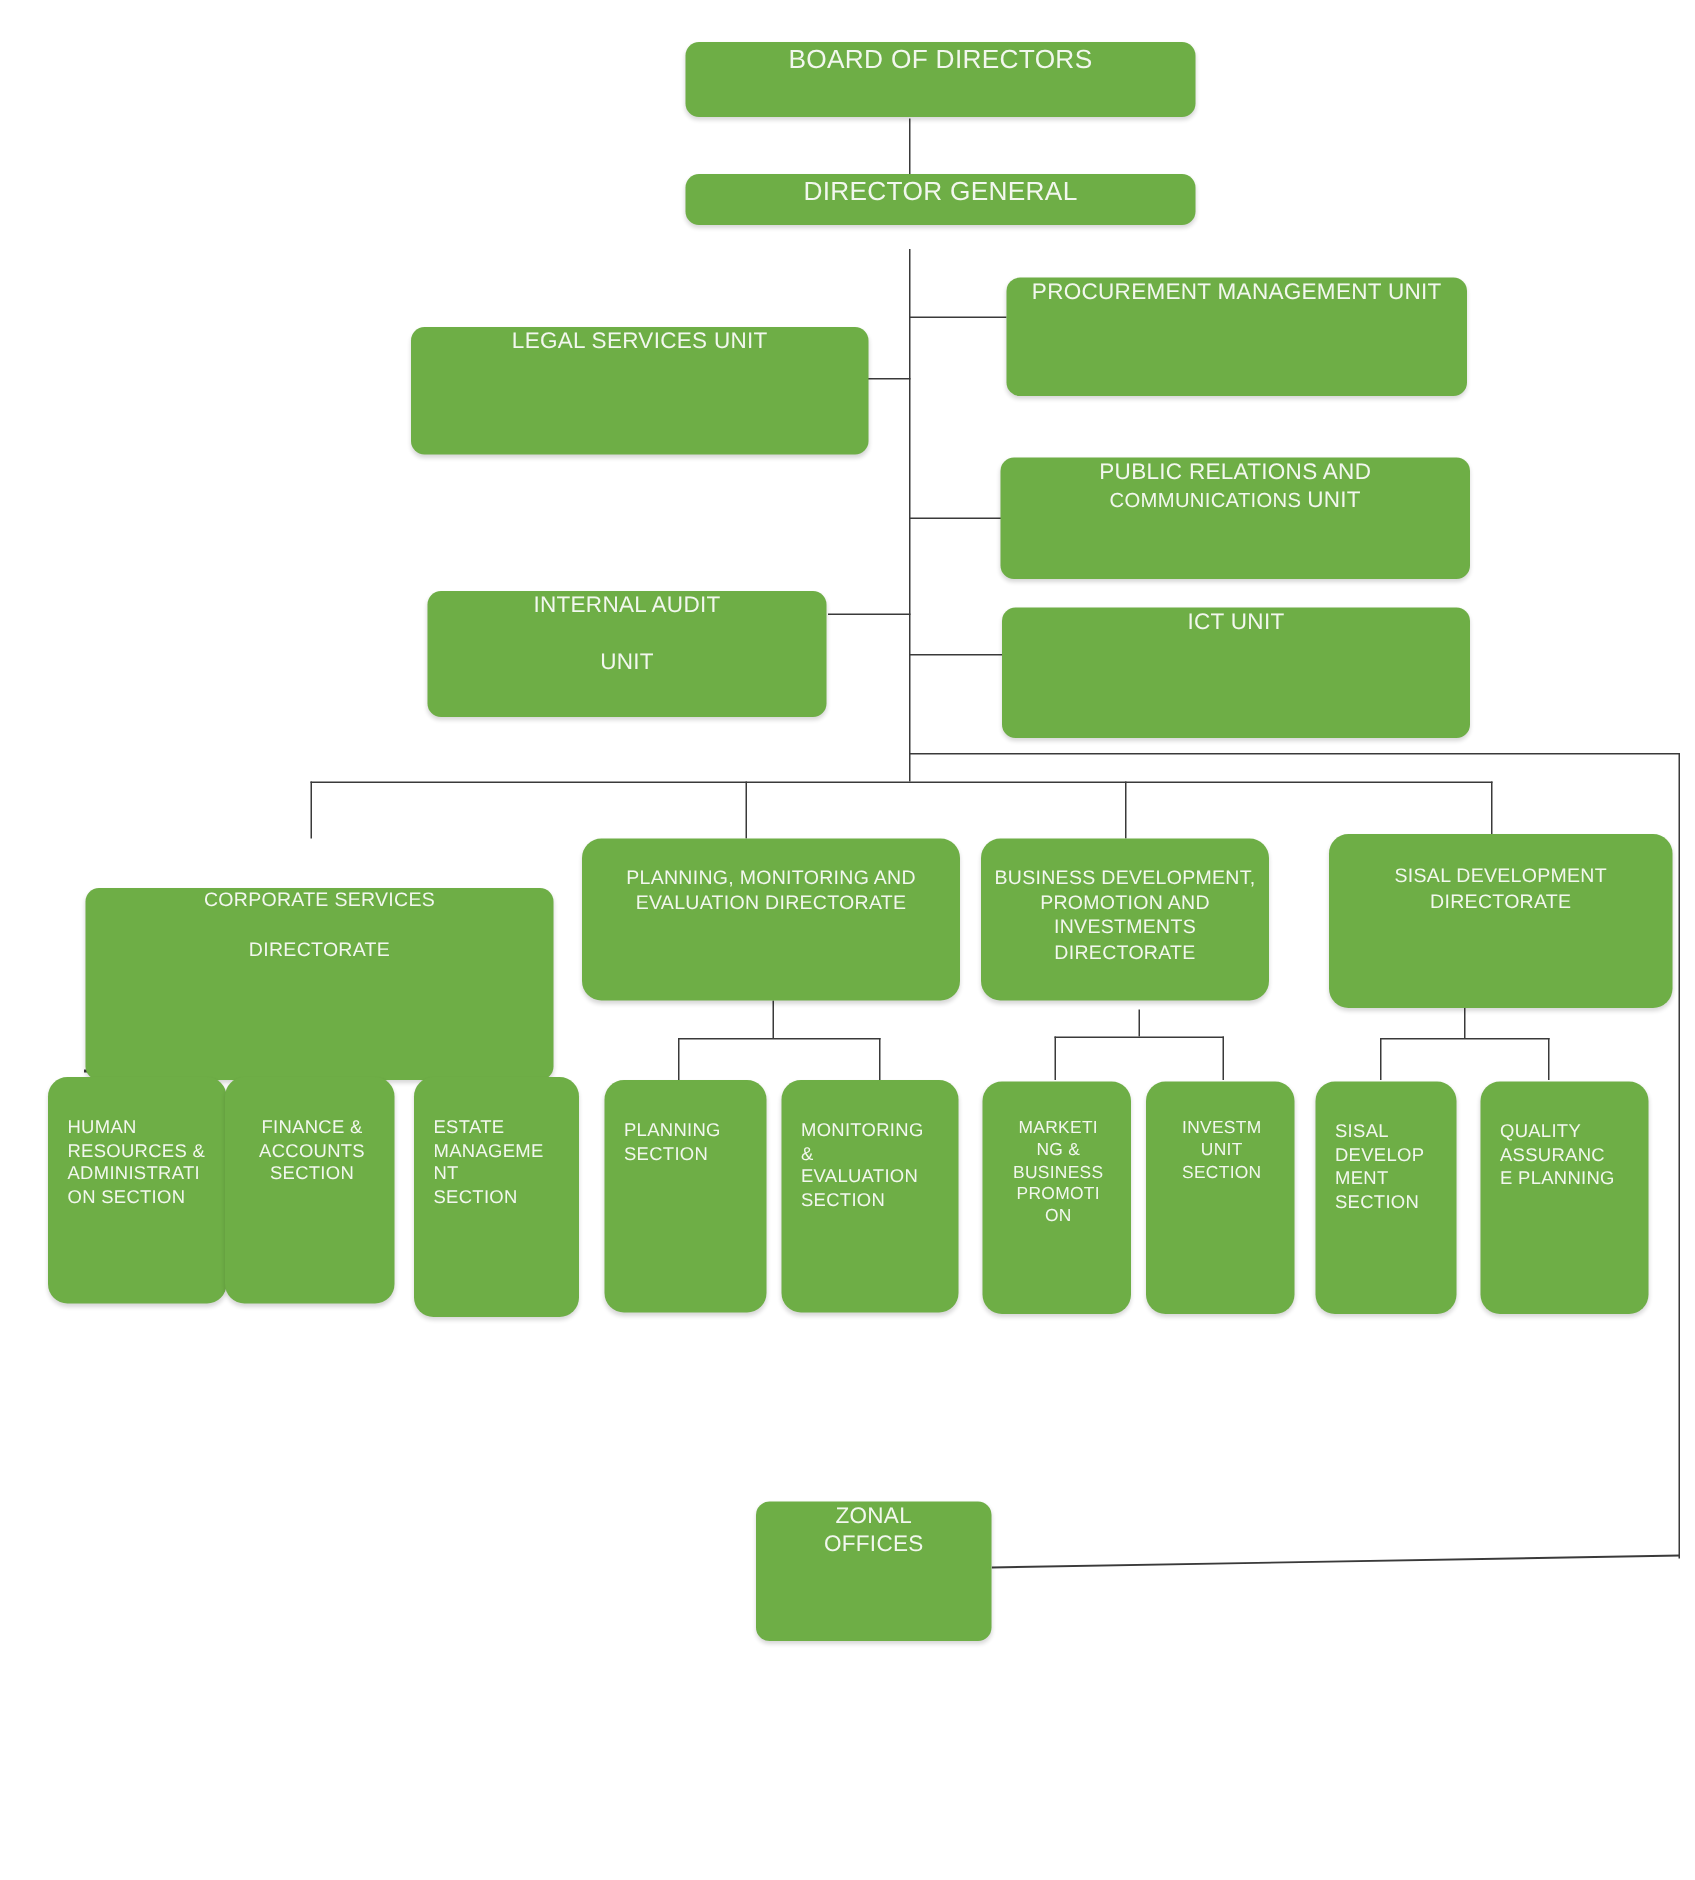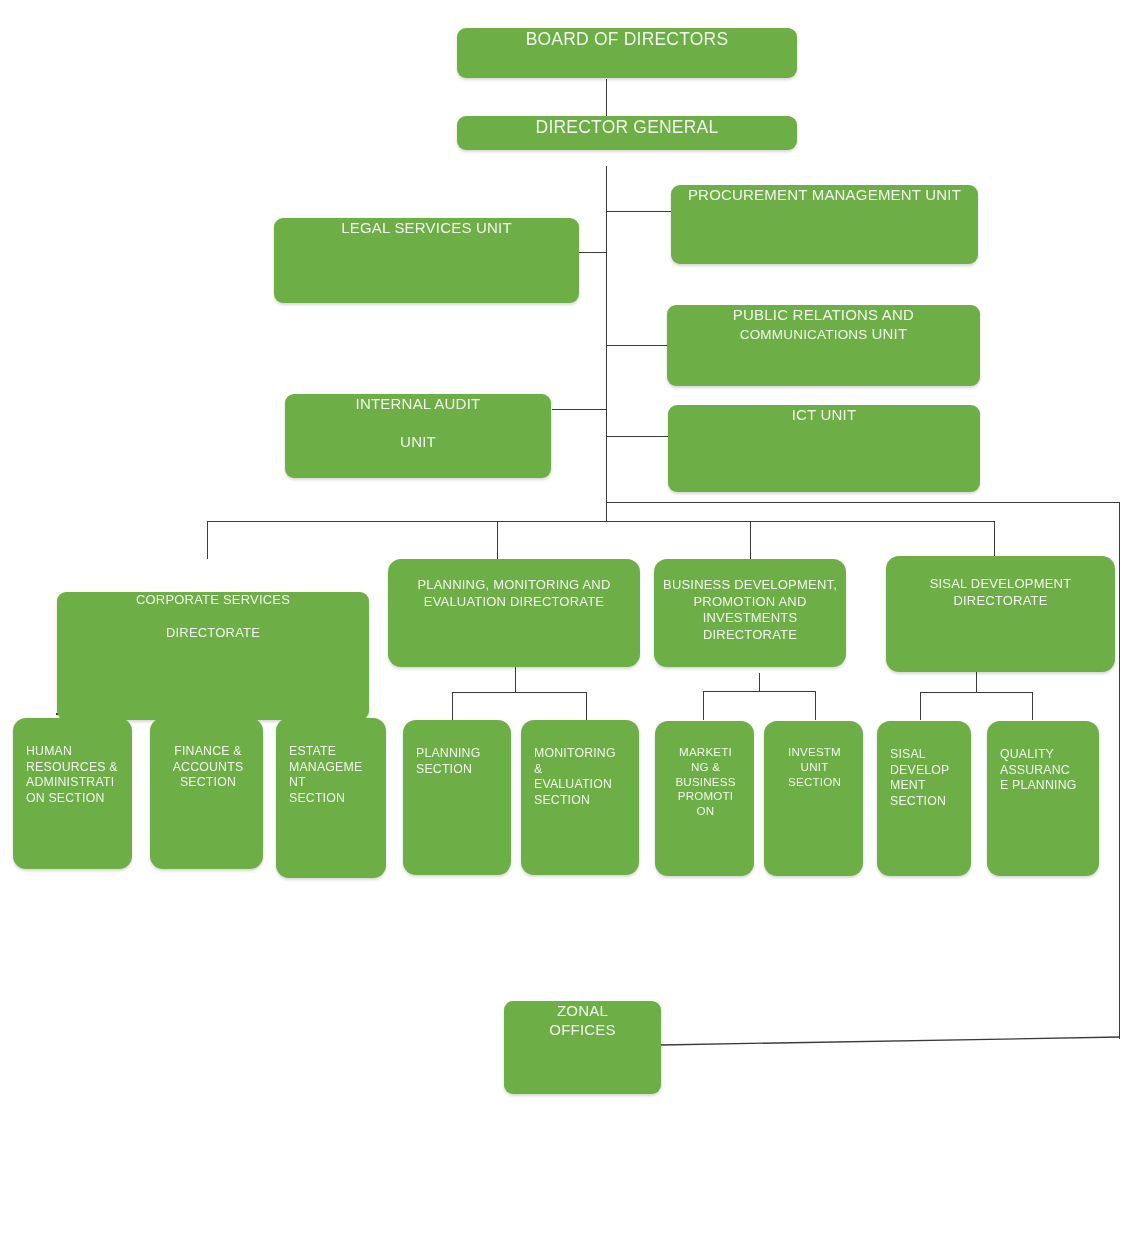--- a/index.html
+++ b/index.html
@@ -167,21 +167,21 @@
 PROMOTION AND
 INVESTMENTS
 DIRECTORATE</span>
   </div>
 
   <div class="node vt hc t-13" style="left:886px; top:556px; width:229px; height:116px; padding:20px 6px 0;">
     <span class="label">SISAL DEVELOPMENT
 DIRECTORATE</span>
   </div>
 
-  <div class="node vt hl t-12 pad-s" style="left:13px; top:718px; width:119px; height:151px;">
+  <div class="node vt hl t-12 pad-s" style="left:32px; top:718px; width:119px; height:151px;">
     <span class="label">HUMAN
 RESOURCES  &amp;
 ADMINISTRATI
 ON SECTION</span>
   </div>
 
   <div class="node vt hc t-12 pad-s" style="left:150px; top:718px; width:113px; height:151px;">
     <span class="label">FINANCE &amp;
 ACCOUNTS
 SECTION</span>

